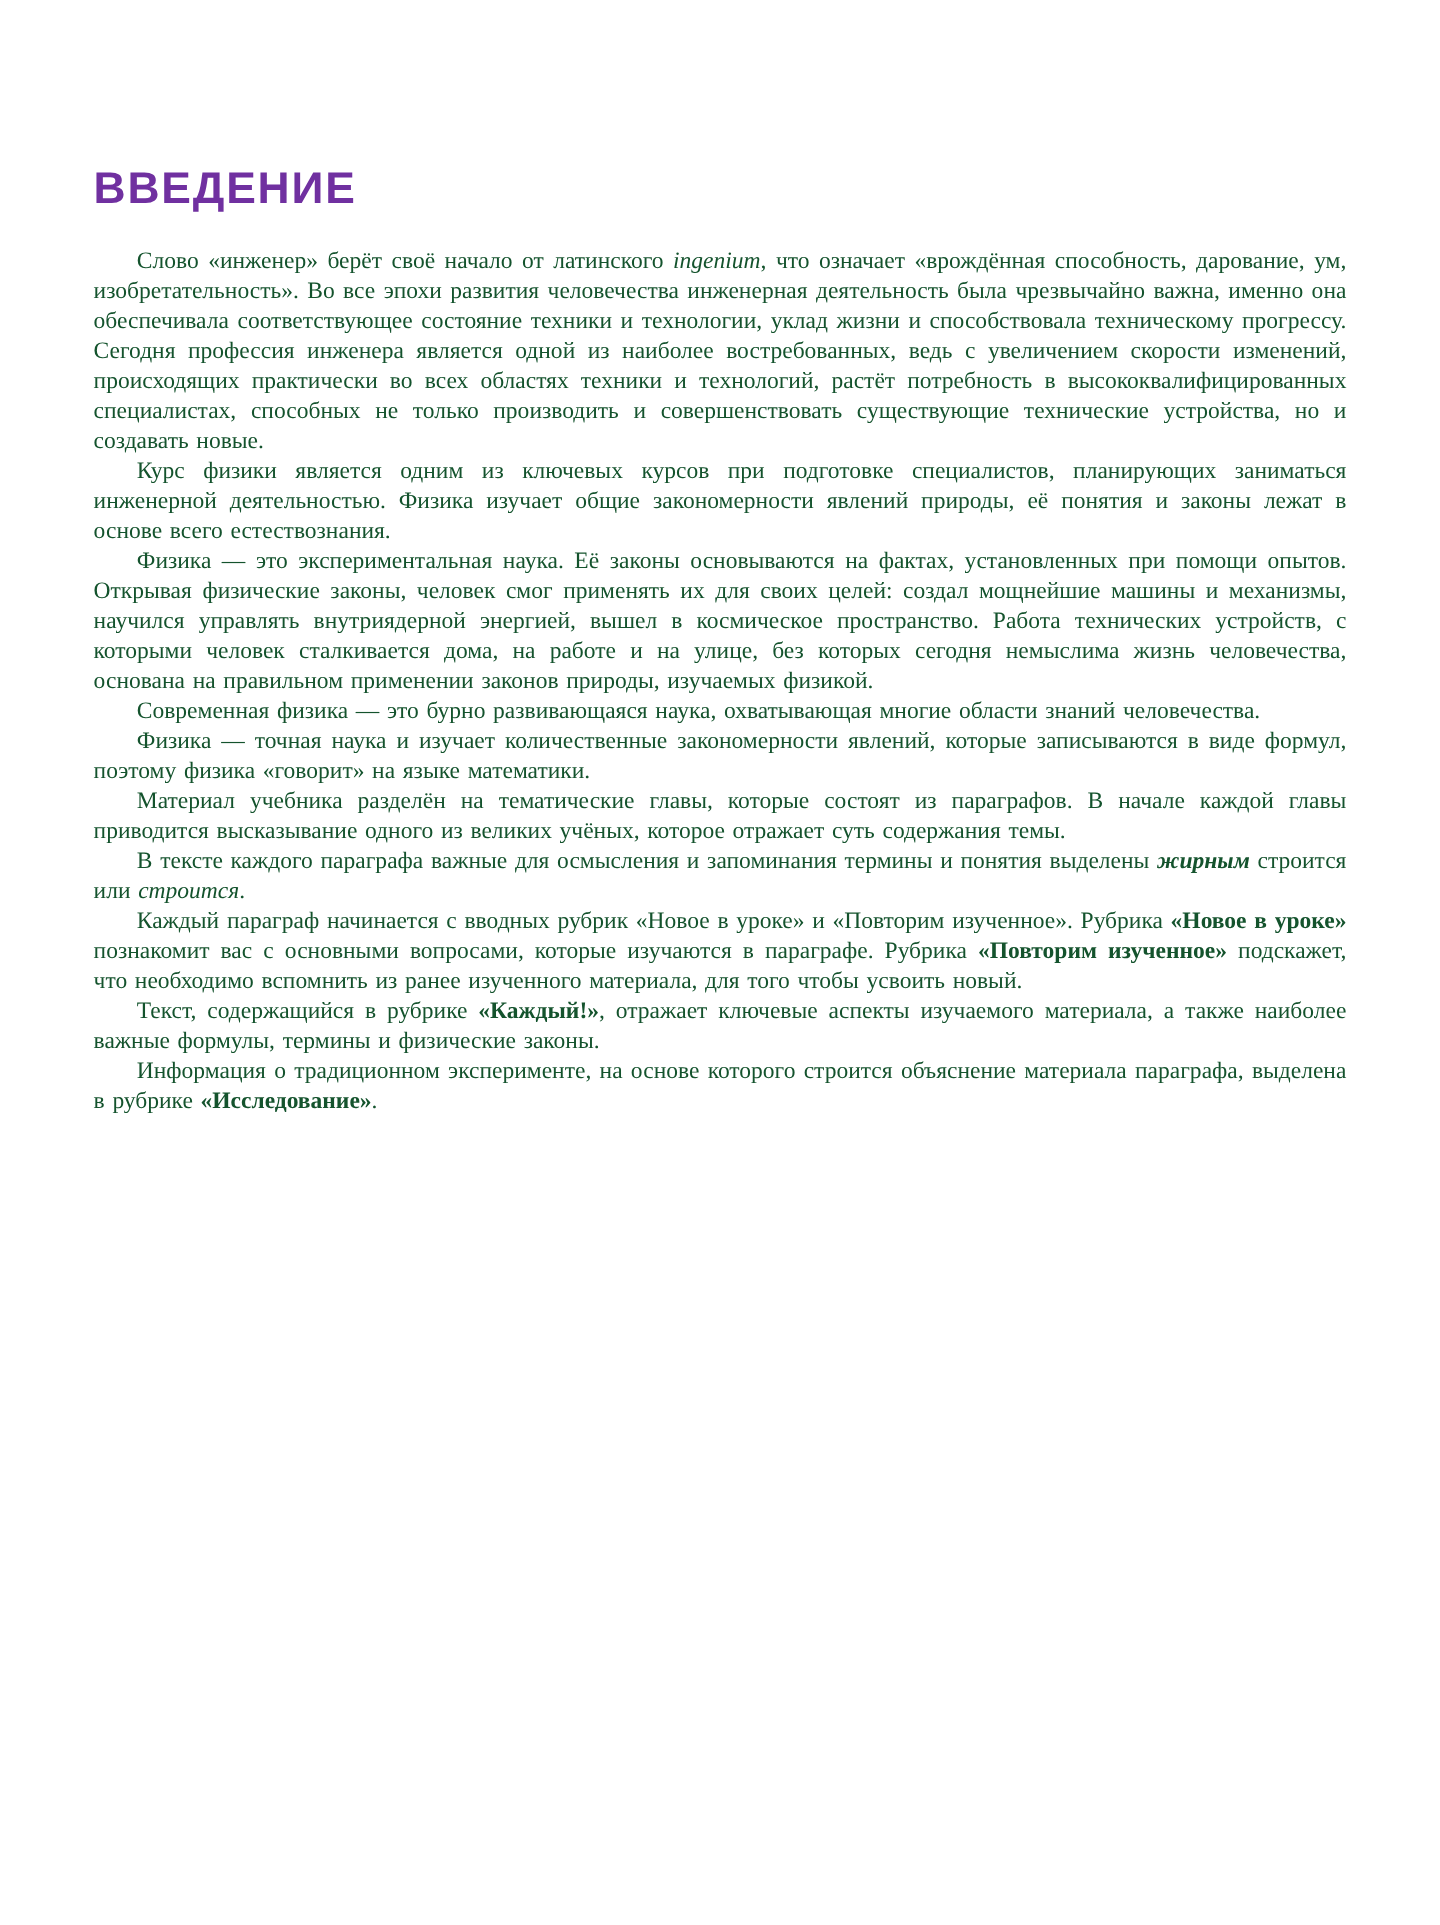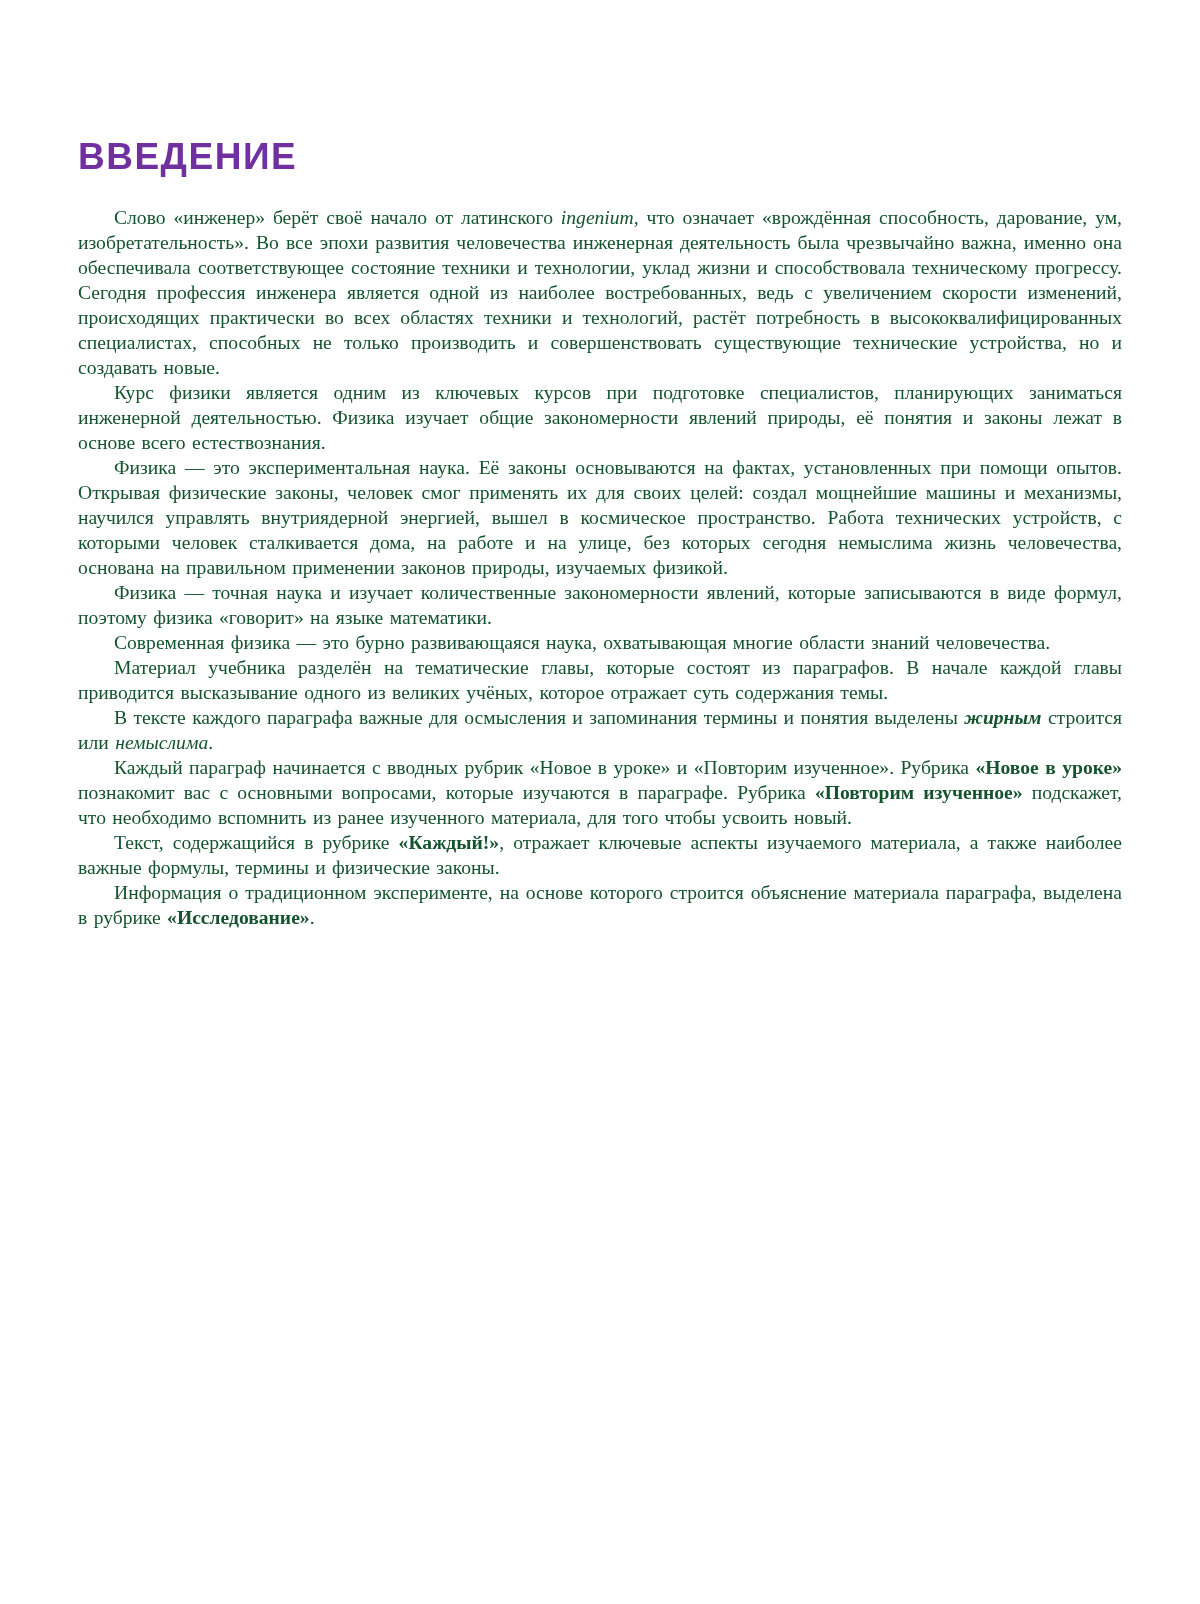--- a/index.html
+++ b/index.html
@@ -42,21 +42,21 @@
 </style>
 </head>
 <body>
 
 <div class="page">
   <h1 class="page-title" style="color: rgb(112, 48, 160);">ВВЕДЕНИЕ</h1>
   <div class="body-text">
       <p><span>Слово «инженер» берёт своё начало от латинского </span><span class="run-i">ingenium</span><span>, что означает «врождённая способность, дарование, ум, изобретательность». Во все эпохи развития человечества инженерная деятельность была чрезвычайно важна, именно она обеспечивала соответствующее состояние техники и технологии, уклад жизни и способствовала техническому прогрессу. Сегодня профессия инженера является одной из наиболее востребованных, ведь с увеличением скорости изменений, происходящих практически во всех областях техники и технологий, растёт потребность в высококвалифицированных специалистах, способных не только производить и совершенствовать существующие технические устройства, но и создавать новые.</span></p>
       <p><span>Курс физики является одним из ключевых курсов при подготовке специалистов, планирующих заниматься инженерной деятельностью. Физика изучает общие закономерности явлений природы, её понятия и законы лежат в основе всего естествознания.</span></p>
       <p><span>Физика — это экспериментальная наука. Её законы основываются на фактах, установленных при помощи опытов. Открывая физические законы, человек смог применять их для своих целей: создал мощнейшие машины и механизмы, научился управлять внутриядерной энергией, вышел в космическое пространство. Работа технических устройств, с которыми человек сталкивается дома, на работе и на улице, без которых сегодня немыслима жизнь человечества, основана на правильном применении законов природы, изучаемых физикой.</span></p>
+      <p><span>Современная физика — это бурно развивающаяся наука, охватывающая многие области знаний человечества.</span></p>
       <p><span>Физика — точная наука и изучает количественные закономерности явлений, которые записываются в виде формул, поэтому физика «говорит» на языке математики.</span></p>
-      <p><span>Современная физика — это бурно развивающаяся наука, охватывающая многие области знаний человечества.</span></p>
       <p><span>Материал учебника разделён на тематические главы, которые состоят из параграфов. В начале каждой главы приводится высказывание одного из великих учёных, которое отражает суть содержания темы.</span></p>
-      <p><span>В тексте каждого параграфа важные для осмысления и запоминания термины и понятия выделены </span><span class="run-bi">жирным</span><span> строится или </span><span class="run-i">немыслима</span><span>.</span></p>
+      <p><span>В тексте каждого параграфа важные для осмысления и запоминания термины и понятия выделены </span><span class="run-bi">жирным</span><span> строится или </span><span class="run-i">строится</span><span>.</span></p>
       <p><span>Каждый параграф начинается с вводных рубрик «Новое в уроке» и «Повторим изученное». Рубрика </span><span class="run-b">«Новое в уроке»</span><span> познакомит вас с основными вопросами, которые изучаются в параграфе. Рубрика </span><span class="run-b">«Повторим изученное»</span><span> подскажет, что необходимо вспомнить из ранее изученного материала, для того чтобы усвоить новый.</span></p>
       <p><span>Текст, содержащийся в рубрике </span><span class="run-b">«Каждый!»</span><span>, отражает ключевые аспекты изучаемого материала, а также наиболее важные формулы, термины и физические законы.</span></p>
       <p><span>Информация о традиционном эксперименте, на основе которого строится объяснение материала параграфа, выделена в рубрике </span><span class="run-b">«Исследование»</span><span>.</span></p>
     </div>
 </div>
 
 </body></html>

